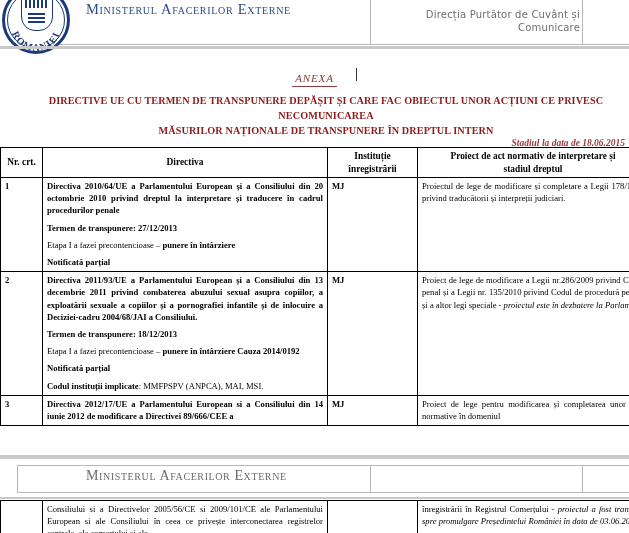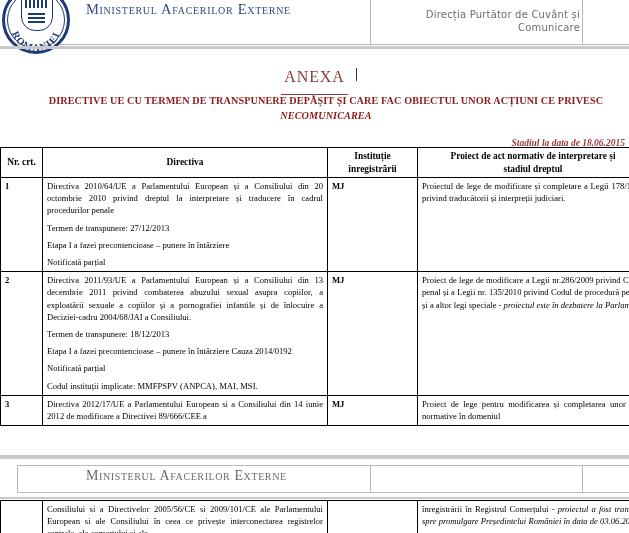--- a/index.html
+++ b/index.html
@@ -69,34 +69,34 @@
   }
 
   .hdr-rule{
     position:absolute;left:0;top:46px;width:629px;height:3px;
     background:#c9c9c9;
   }
 
   
   .anexa-wrap{position:absolute;left:0;top:68px;width:629px;text-align:center;}
   .anexa{
-    display:inline-block;font-size:16px;color:#8d3a3a;
+    display:inline-block;font-size:11px;color:#8d3a3a;
     font-variant:small-caps;letter-spacing:.9px;
-    border-bottom:1px solid #8d3a3a;padding:0 3px 8px 3px;
+    border-bottom:1px solid #8d3a3a;padding:0 3px 2px 3px;font-style:italic;
   }
   .anexa-caret{
     position:absolute;left:356px;top:68px;width:1px;height:13px;background:#333;
   }
 
   .main-title{
     position:absolute;left:6px;top:93px;width:640px;
     text-align:center;color:#8d1a1a;font-weight:bold;
     font-size:10.2px;line-height:15px;letter-spacing:.1px;
   }
-  .main-title .ital{font-style:italic;}
+  .main-title .ital{}
   .stadiul{
     position:absolute;right:4px;top:138px;
     color:#9a3a3a;font-style:italic;font-weight:bold;font-size:9.5px;
   }
 
   
   .tbl{
     position:absolute;left:0;top:147px;width:648px;
     border-collapse:collapse;table-layout:fixed;
   }
@@ -111,21 +111,21 @@
     font-weight:bold;font-size:9.4px;line-height:12.5px;padding:2px 3px;
   }
   col.c1{width:42px;}
   col.c2{width:285px;}
   col.c3{width:90px;}
   col.c4{width:231px;}
 
   .cell-nr{font-weight:bold;font-size:9.5px;padding-left:2px;text-align:left;}
   .cell-inst{text-align:left;font-weight:bold;font-size:9.4px;padding-top:3px;}
   .just{text-align:justify;}
-  .b{font-weight:normal;}
+  .b{font-weight:bold;}
   .i{font-style:italic;}
   .p{margin:0 0 5px 0;}
   .p-tight{margin:0;}
 
   
   .pagegap{
     position:absolute;left:0;top:455px;width:629px;height:4px;background:#c9c9c9;
   }
   .page2{position:absolute;left:0;top:459px;width:629px;height:74px;background:#fff;}
   .p2-hdr-left{
@@ -180,20 +180,21 @@
   </div>
   <div class="hdr-rule"></div>
 
   <div class="anexa-wrap">
     <span class="anexa">ANEXA</span>
   </div>
   <div class="anexa-caret"></div>
 
   <div class="main-title">
     <span>DIRECTIVE UE  CU TERMEN DE TRANSPUNERE DEPĂȘIT ȘI CARE FAC OBIECTUL UNOR ACȚIUNI CE PRIVESC </span><span class="ital">NECOMUNICAREA</span><br>
+    <span>MĂSURILOR NAȚIONALE DE TRANSPUNERE ÎN DREPTUL INTERN</span>
   </div>
 
   <div class="stadiul">Stadiul la data de 18.06.2015</div>
 
   <table class="tbl">
     <colgroup>
         <col class="c1">
         <col class="c2">
         <col class="c3">
         <col class="c4">

